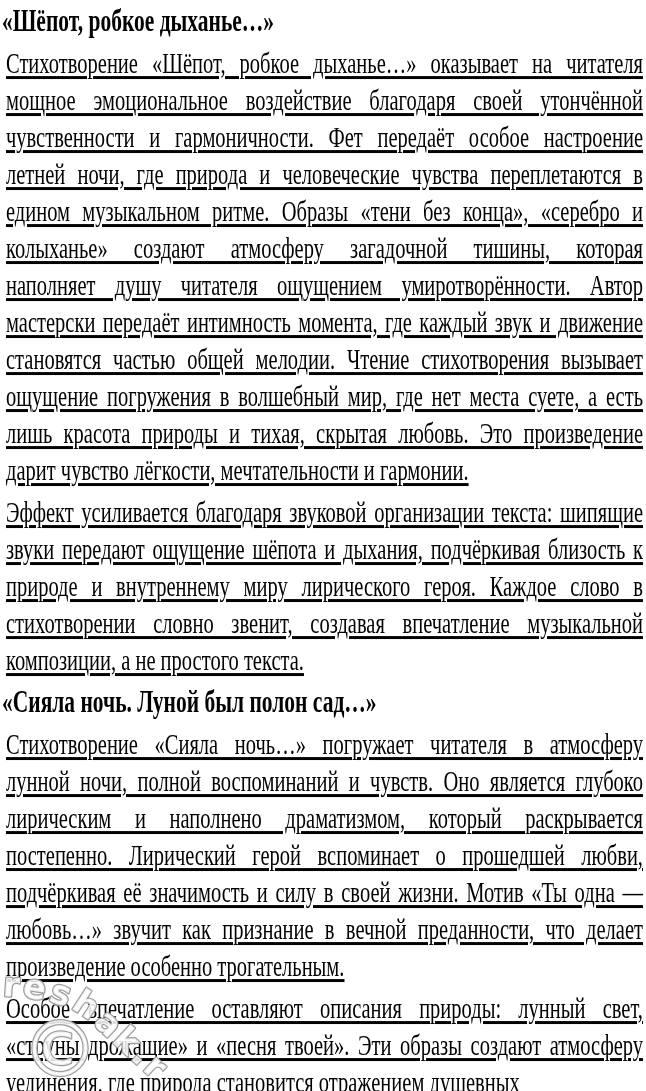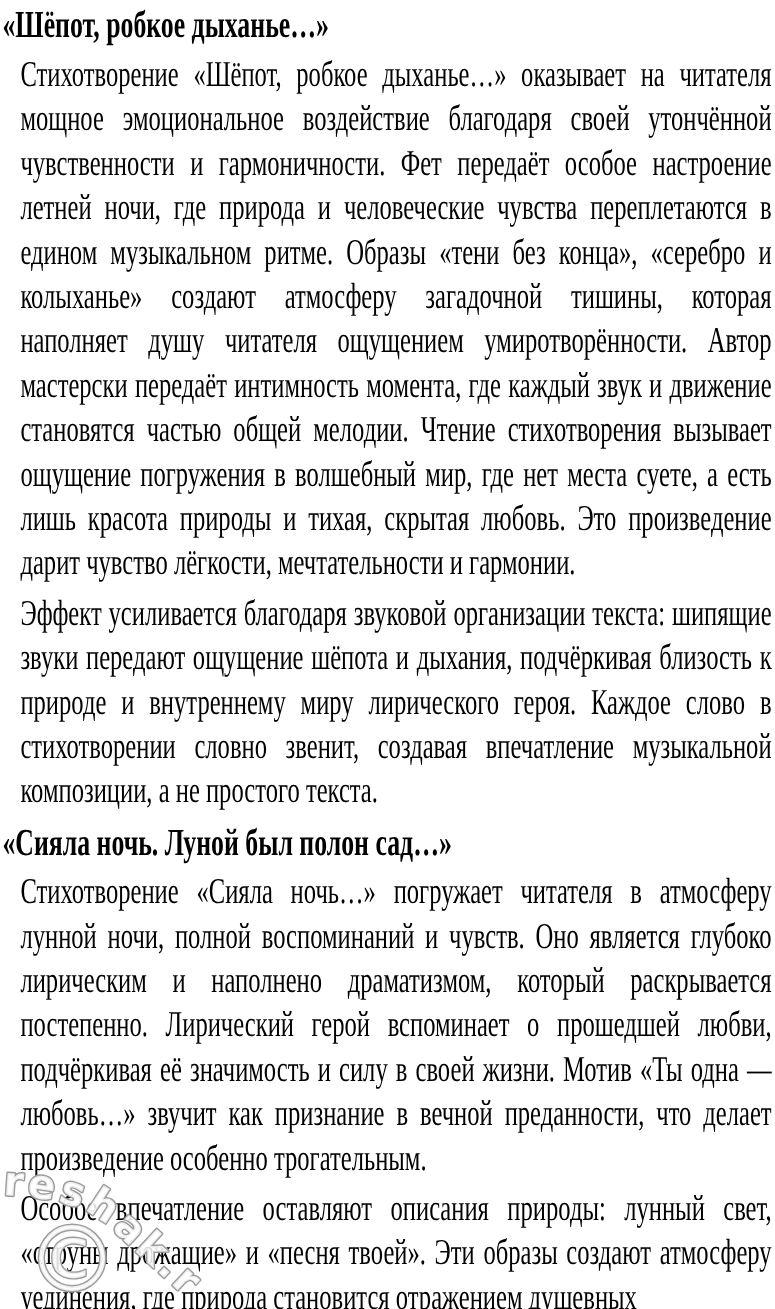--- a/index.html
+++ b/index.html
@@ -22,21 +22,22 @@
   }
   .heading {
     font-size: 21.5px;
     font-weight: bold;
     line-height: 37px;
     margin: 0 0 5px 0;
     transform: scaleY(1.48);
     white-space: nowrap;
   }
   .paragraph {
-    margin: 0 0 5px 15px;
+    margin: 0 0 5px 4px;
+    text-decoration: underline;
   }
   .line {
     font-size: 20.5px;
     line-height: 37px;
     text-align: justify;
     text-align-last: justify;
     transform: scaleY(1.48);
   }
   .line.last {
     text-align-last: left;

